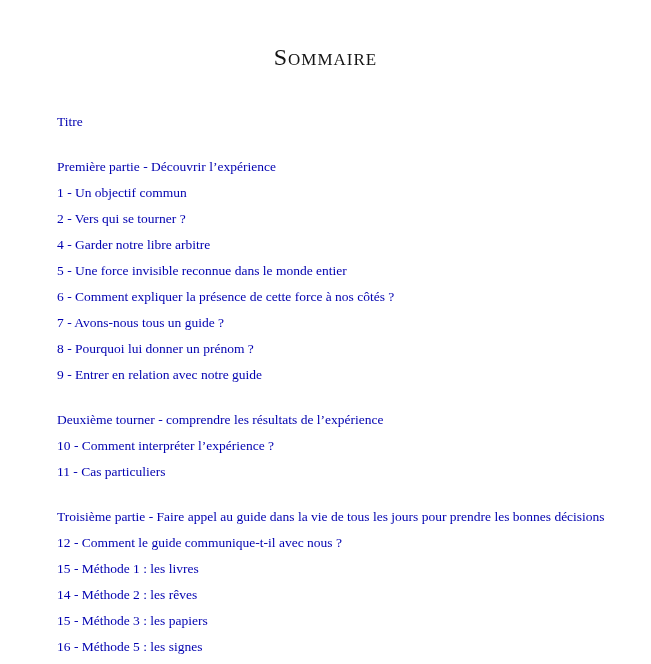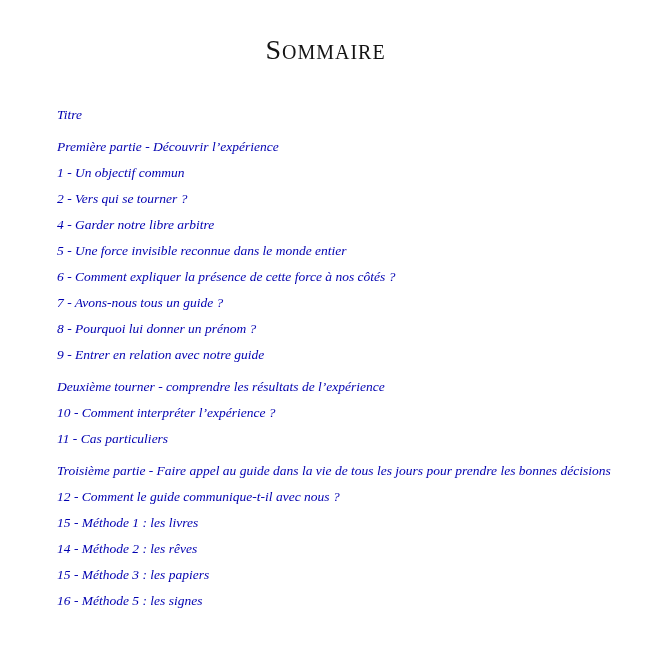--- a/index.html
+++ b/index.html
@@ -12,48 +12,47 @@
     background: #ffffff;
     font-family: "Liberation Serif", "DejaVu Serif", serif;
     overflow: hidden;
   }
   .page {
     width: 651px;
     height: 664px;
     background: #ffffff;
   }
   .title {
-    margin: 4px;
+    margin: 11px;
     padding-top: 30px;
     text-align: center;
     font-variant: small-caps;
     font-weight: normal;
-    font-size: 28px;
+    font-size: 24px;
     line-height: 32px;
     letter-spacing: 1px;
     color: var(--title-color, #141414);
   }
   .toc {
     margin-top: 36px;
   }
   .toc-entry {
     display: block;
     font-size: 13.5px;
     line-height: 26px;
     color: var(--link-color, #0000b0);
     text-decoration: none;
     cursor: pointer;
     padding-left: 57px;
     white-space: nowrap;
-    font-style: italic;
   }
   .toc-entry.level-1 {
   }
   .toc-entry.level-0 {
-    margin-top: 6px;
+    margin-top: 19px;
   }
   .toc-entry.level-0.first {
     margin-top: 0;
   }
 </style>
 </head>
 <body style="background: rgb(255, 255, 255);">
 
 <div class="page">
   <h1 class="title">Sommaire</h1>

